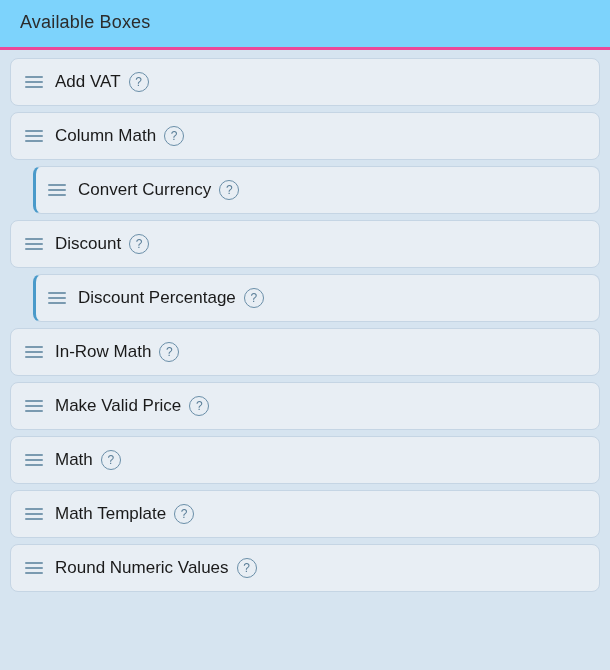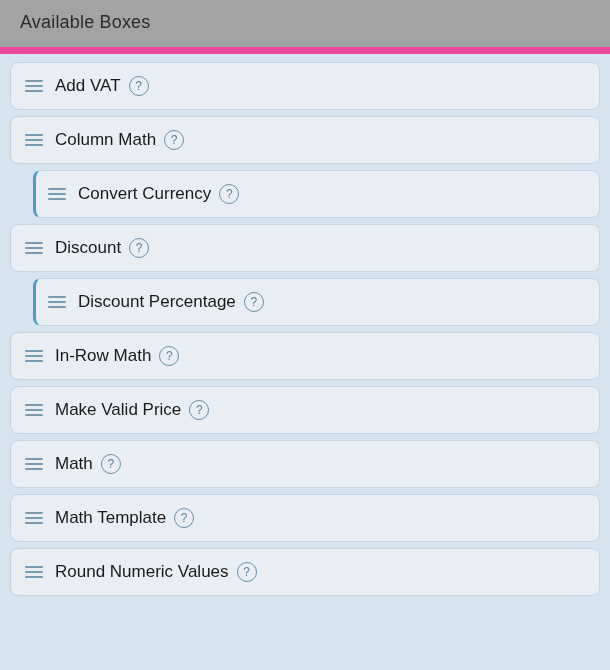--- a/index.html
+++ b/index.html
@@ -15,23 +15,23 @@
       font-family: -apple-system, BlinkMacSystemFont, 'Segoe UI', Helvetica, Arial, sans-serif;
     }
 
     .container {
       width: 610px;
       background: #d6e4f0;
       padding: 0;
     }
 
     .header {
-      background: #a3a3a3;
+      background: #7dd3fc;
       padding: 12px 20px 14px 20px;
-      border-bottom: 7px solid #ec4899;
+      border-bottom: 3px solid #ec4899;
     }
 
     .header-title {
       font-size: 18px;
       font-weight: 500;
       color: #2c2c2c;
       letter-spacing: 0.01em;
     }
 
     .items-list {

